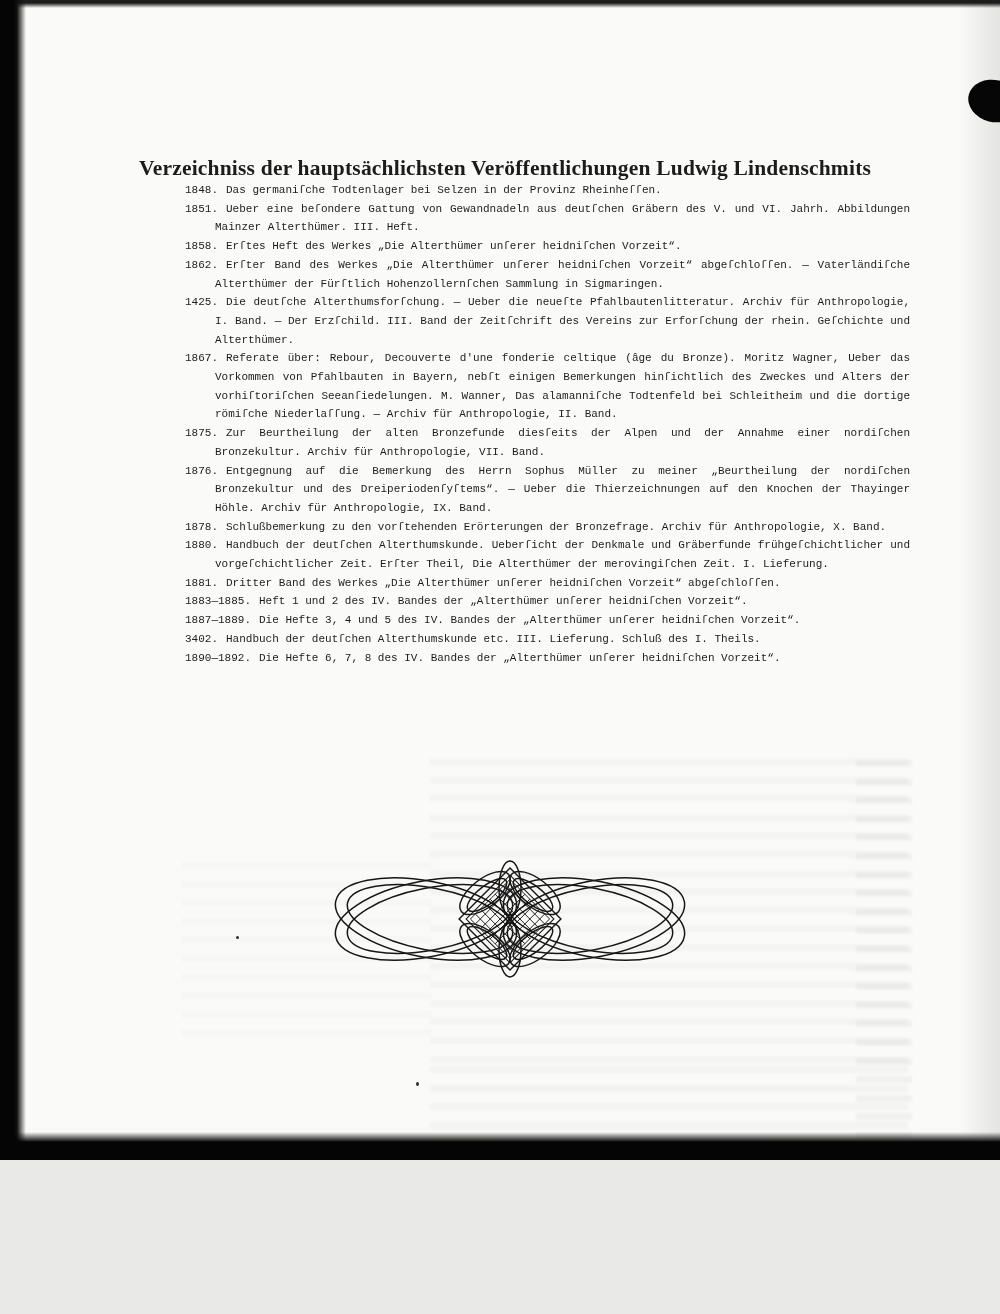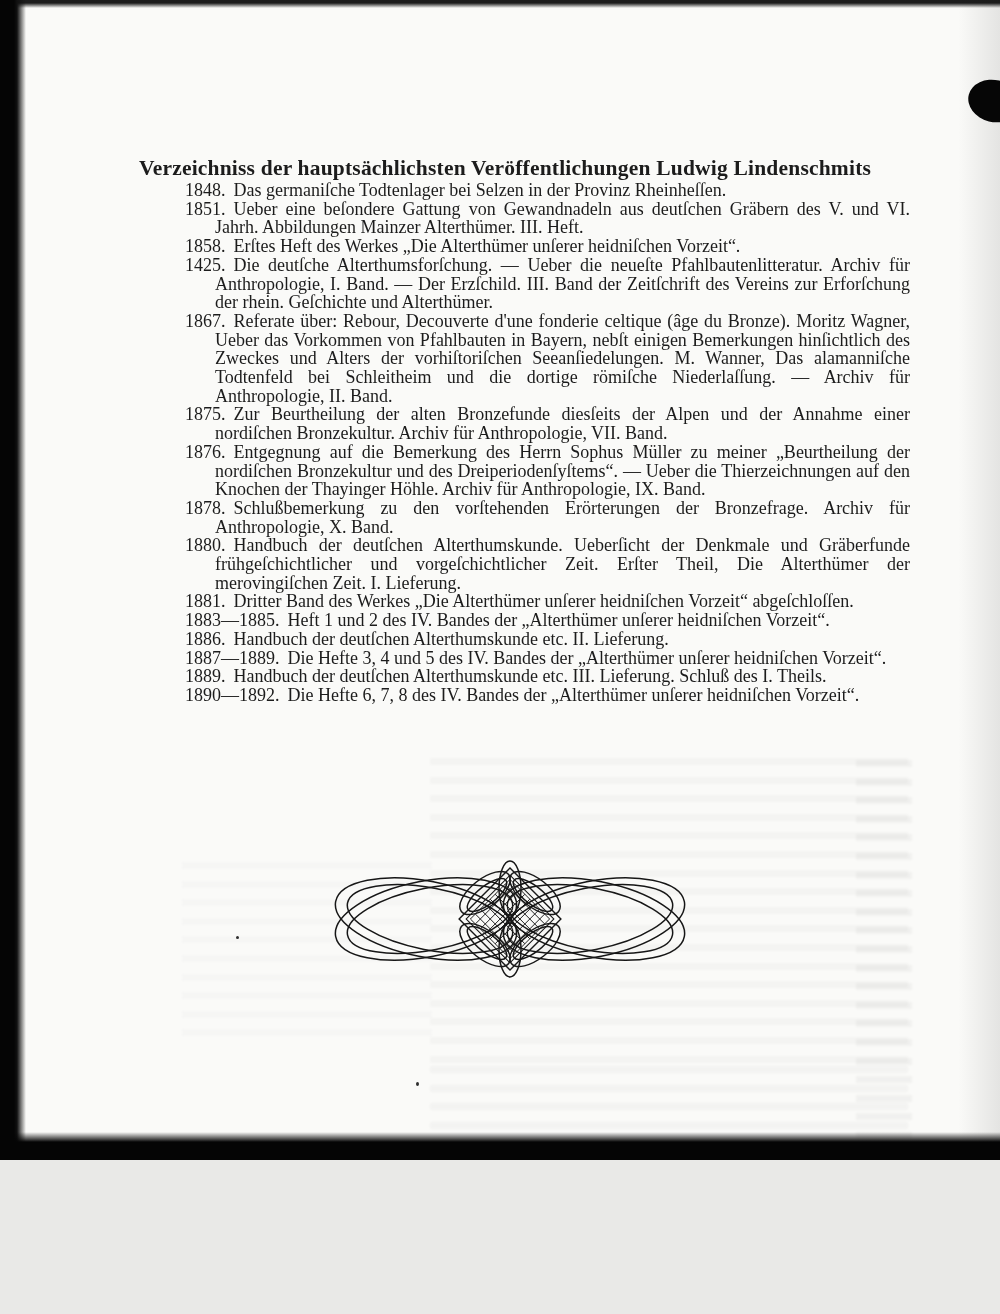--- a/index.html
+++ b/index.html
@@ -17,22 +17,23 @@
     position: absolute;
     top: 142px; left: 100px; width: 810px;
     text-align: center;
     font-size: 21.5px;
     letter-spacing: .2px;
     white-space: nowrap;
   }
   .pub-list {
     position: absolute;
     top: 181px; left: 185px; width: 725px;
-    font-size: 18px;
+    font-size: 11px;
     line-height: 18.7px;
+    font-family: Liberation Mono, monospace;
   }
   .entry {
     padding-left: 30px;
     text-indent: -30px;
     text-align: justify;
   }
   .entry .year { margin-right: 8px; }
 
   .ornament {
     position: absolute;
@@ -87,20 +88,21 @@
 
   <h1 class="title">Verzeichniss der hauptsächlichsten Veröffentlichungen Ludwig Lindenschmits</h1>
 
   <div class="pub-list">
     <div class="entry"><span class="year">1848.</span><span class="txt">Das germaniſche Todtenlager bei Selzen in der Provinz Rheinheſſen.</span></div>
 
     <div class="entry"><span class="year">1851.</span><span class="txt">Ueber eine beſondere Gattung von Gewandnadeln aus deutſchen Gräbern des V. und VI. Jahrh.  Abbildungen Mainzer Alterthümer.  III. Heft.</span></div>
 
     <div class="entry"><span class="year">1858.</span><span class="txt">Erſtes Heft des Werkes „Die Alterthümer unſerer heidniſchen Vorzeit“.</span></div>
 
+    <div class="entry"><span class="year">1862.</span><span class="txt">Erſter Band des Werkes „Die Alterthümer unſerer heidniſchen Vorzeit“ abgeſchloſſen. — Vaterländiſche Alterthümer der Fürſtlich Hohenzollernſchen Sammlung in Sigmaringen.</span></div>
 
     <div class="entry"><span class="year">1425.</span><span class="txt">Die deutſche Alterthumsforſchung. — Ueber die neueſte Pfahlbautenlitteratur.  Archiv für Anthropologie, I. Band. — Der Erzſchild.  III. Band der Zeitſchrift des Vereins zur Erforſchung der rhein. Geſchichte und Alterthümer.</span></div>
 
     <div class="entry"><span class="year">1867.</span><span class="txt">Referate über: Rebour, Decouverte d'une fonderie celtique (âge du Bronze).  Moritz Wagner, Ueber das Vorkommen von Pfahlbauten in Bayern, nebſt einigen Bemerkungen hinſichtlich des Zweckes und Alters der vorhiſtoriſchen Seeanſiedelungen.  M. Wanner, Das alamanniſche Todtenfeld bei Schleitheim und die dortige römiſche Niederlaſſung. — Archiv für Anthropologie, II. Band.</span></div>
 
 
 
 
     <div class="entry"><span class="year">1875.</span><span class="txt">Zur Beurtheilung der alten Bronzefunde diesſeits der Alpen und der Annahme einer nordiſchen Bronzekultur.  Archiv für Anthropologie, VII. Band.</span></div>
 
@@ -108,25 +110,24 @@
 
     <div class="entry"><span class="year">1878.</span><span class="txt">Schlußbemerkung zu den vorſtehenden Erörterungen der Bronzefrage.  Archiv für Anthropologie, X. Band.</span></div>
 
     <div class="entry"><span class="year">1880.</span><span class="txt">Handbuch der deutſchen Alterthumskunde.  Ueberſicht der Denkmale und Gräberfunde frühgeſchichtlicher und vorgeſchichtlicher Zeit.  Erſter Theil, Die Alterthümer der merovingiſchen Zeit.  I. Lieferung.</span></div>
 
     <div class="entry"><span class="year">1881.</span><span class="txt">Dritter Band des Werkes „Die Alterthümer unſerer heidniſchen Vorzeit“ abgeſchloſſen.</span></div>
 
 
     <div class="entry"><span class="year">1883—1885.</span><span class="txt">Heft 1 und 2 des IV. Bandes der „Alterthümer unſerer heidniſchen Vorzeit“.</span></div>
 
-    <div class="entry"><span class="year">1886.</span><span class="txt">Handbuch der deutſchen Alterthumskunde etc.  II. Lieferung.</span></div>
 
     <div class="entry"><span class="year">1887—1889.</span><span class="txt">Die Hefte 3, 4 und 5 des IV. Bandes der „Alterthümer unſerer heidniſchen Vorzeit“.</span></div>
 
-    <div class="entry"><span class="year">1889.</span><span class="txt">Handbuch der deutſchen Alterthumskunde etc.  III. Lieferung.  Schluß des I. Theils.</span></div>
+    <div class="entry"><span class="year">3402.</span><span class="txt">Handbuch der deutſchen Alterthumskunde etc.  III. Lieferung.  Schluß des I. Theils.</span></div>
 
     <div class="entry"><span class="year">1890—1892.</span><span class="txt">Die Hefte 6, 7, 8 des IV. Bandes der „Alterthümer unſerer heidniſchen Vorzeit“.</span></div>
   </div>
 
   <div class="ornament">
     <svg viewBox="0 0 360 152" width="360" height="152" xmlns="http://www.w3.org/2000/svg">
       <g fill="none" stroke="#161616" stroke-width="1.5">
 
         <g>
           <ellipse cx="96" cy="76" rx="92" ry="38" transform="rotate(-11 96 76)"></ellipse>

